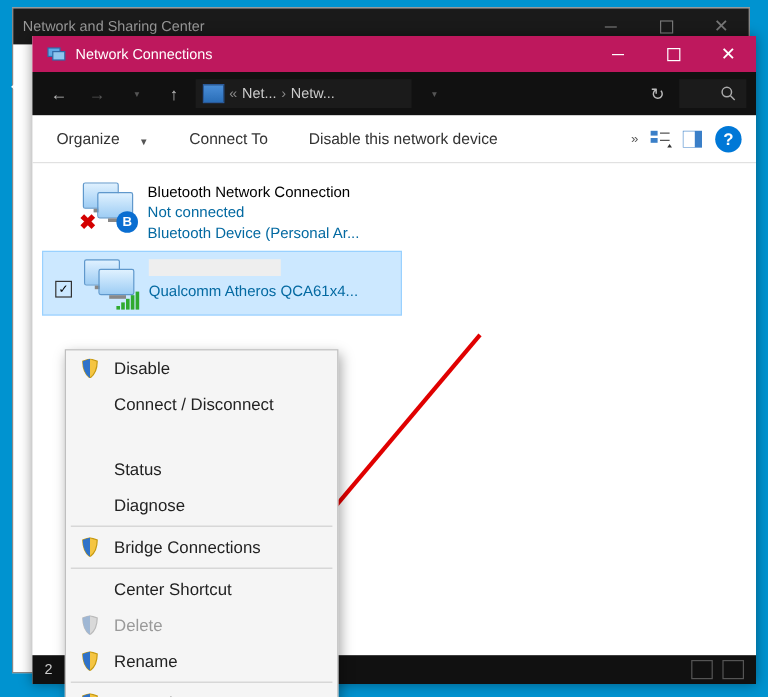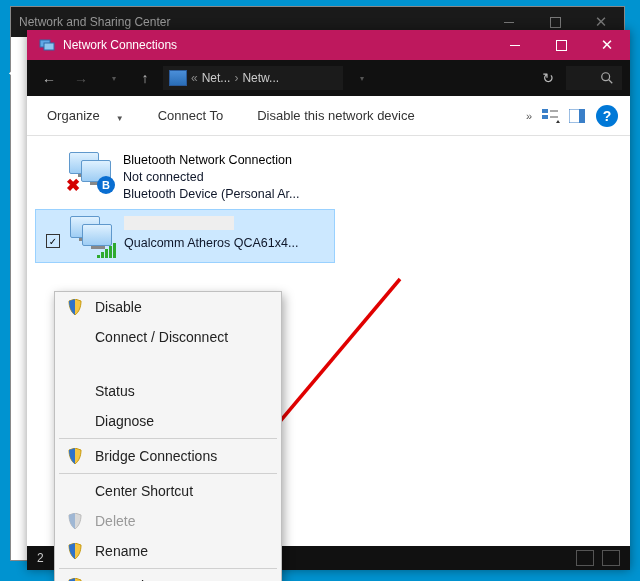--- a/index.html
+++ b/index.html
@@ -71,21 +71,21 @@
   .pc.b{left:12px;top:8px;}
   .bt-badge{position:absolute;right:-2px;bottom:-2px;width:18px;height:18px;border-radius:50%;background:#0a6ed1;display:flex;align-items:center;justify-content:center;color:#fff;font-size:11px;font-weight:bold;}
   .red-x{position:absolute;left:-3px;bottom:-3px;width:16px;height:16px;color:#d40000;font-size:17px;font-weight:bold;line-height:14px;}
   .bars{position:absolute;right:-2px;bottom:-2px;display:flex;align-items:flex-end;gap:1px;}
   .bars span{width:3px;background:#2faa2f;}
   .bars span:nth-child(1){height:3px;} .bars span:nth-child(2){height:6px;}
   .bars span:nth-child(3){height:9px;} .bars span:nth-child(4){height:12px;}
   .bars span:nth-child(5){height:15px;}
   .conn-text{font-size:12.5px;line-height:17px;}
   .conn-text .t1{color:#000;}
-  .conn-text .t2{color:#0f172a;}
+  .conn-text .t2{color:#0369a1;}
   .conn-text .t2.blur{color:transparent;text-shadow:0 0 6px #aaa;background:#eee;display:inline-block;width:110px;height:14px;}
 
   
   .statusbar{position:absolute;left:0;bottom:0;width:100%;height:24px;background:#111;color:#ccc;font-size:12px;display:flex;align-items:center;padding:0 10px;gap:8px;}
   .statusbar .sbsp{flex:1;}
   .sbico{width:18px;height:16px;border:1px solid #555;}
 
   
   .ctxmenu{position:absolute;left:54px;top:291px;width:228px;background:#f5f5f5;border:1px solid #bfbfbf;box-shadow:2px 4px 10px rgba(0,0,0,.35);font-size:14px;color:#222;z-index: 10;}
   .ctx-item{height:30px;display:flex;align-items:center;padding:0 12px;gap:12px;}

